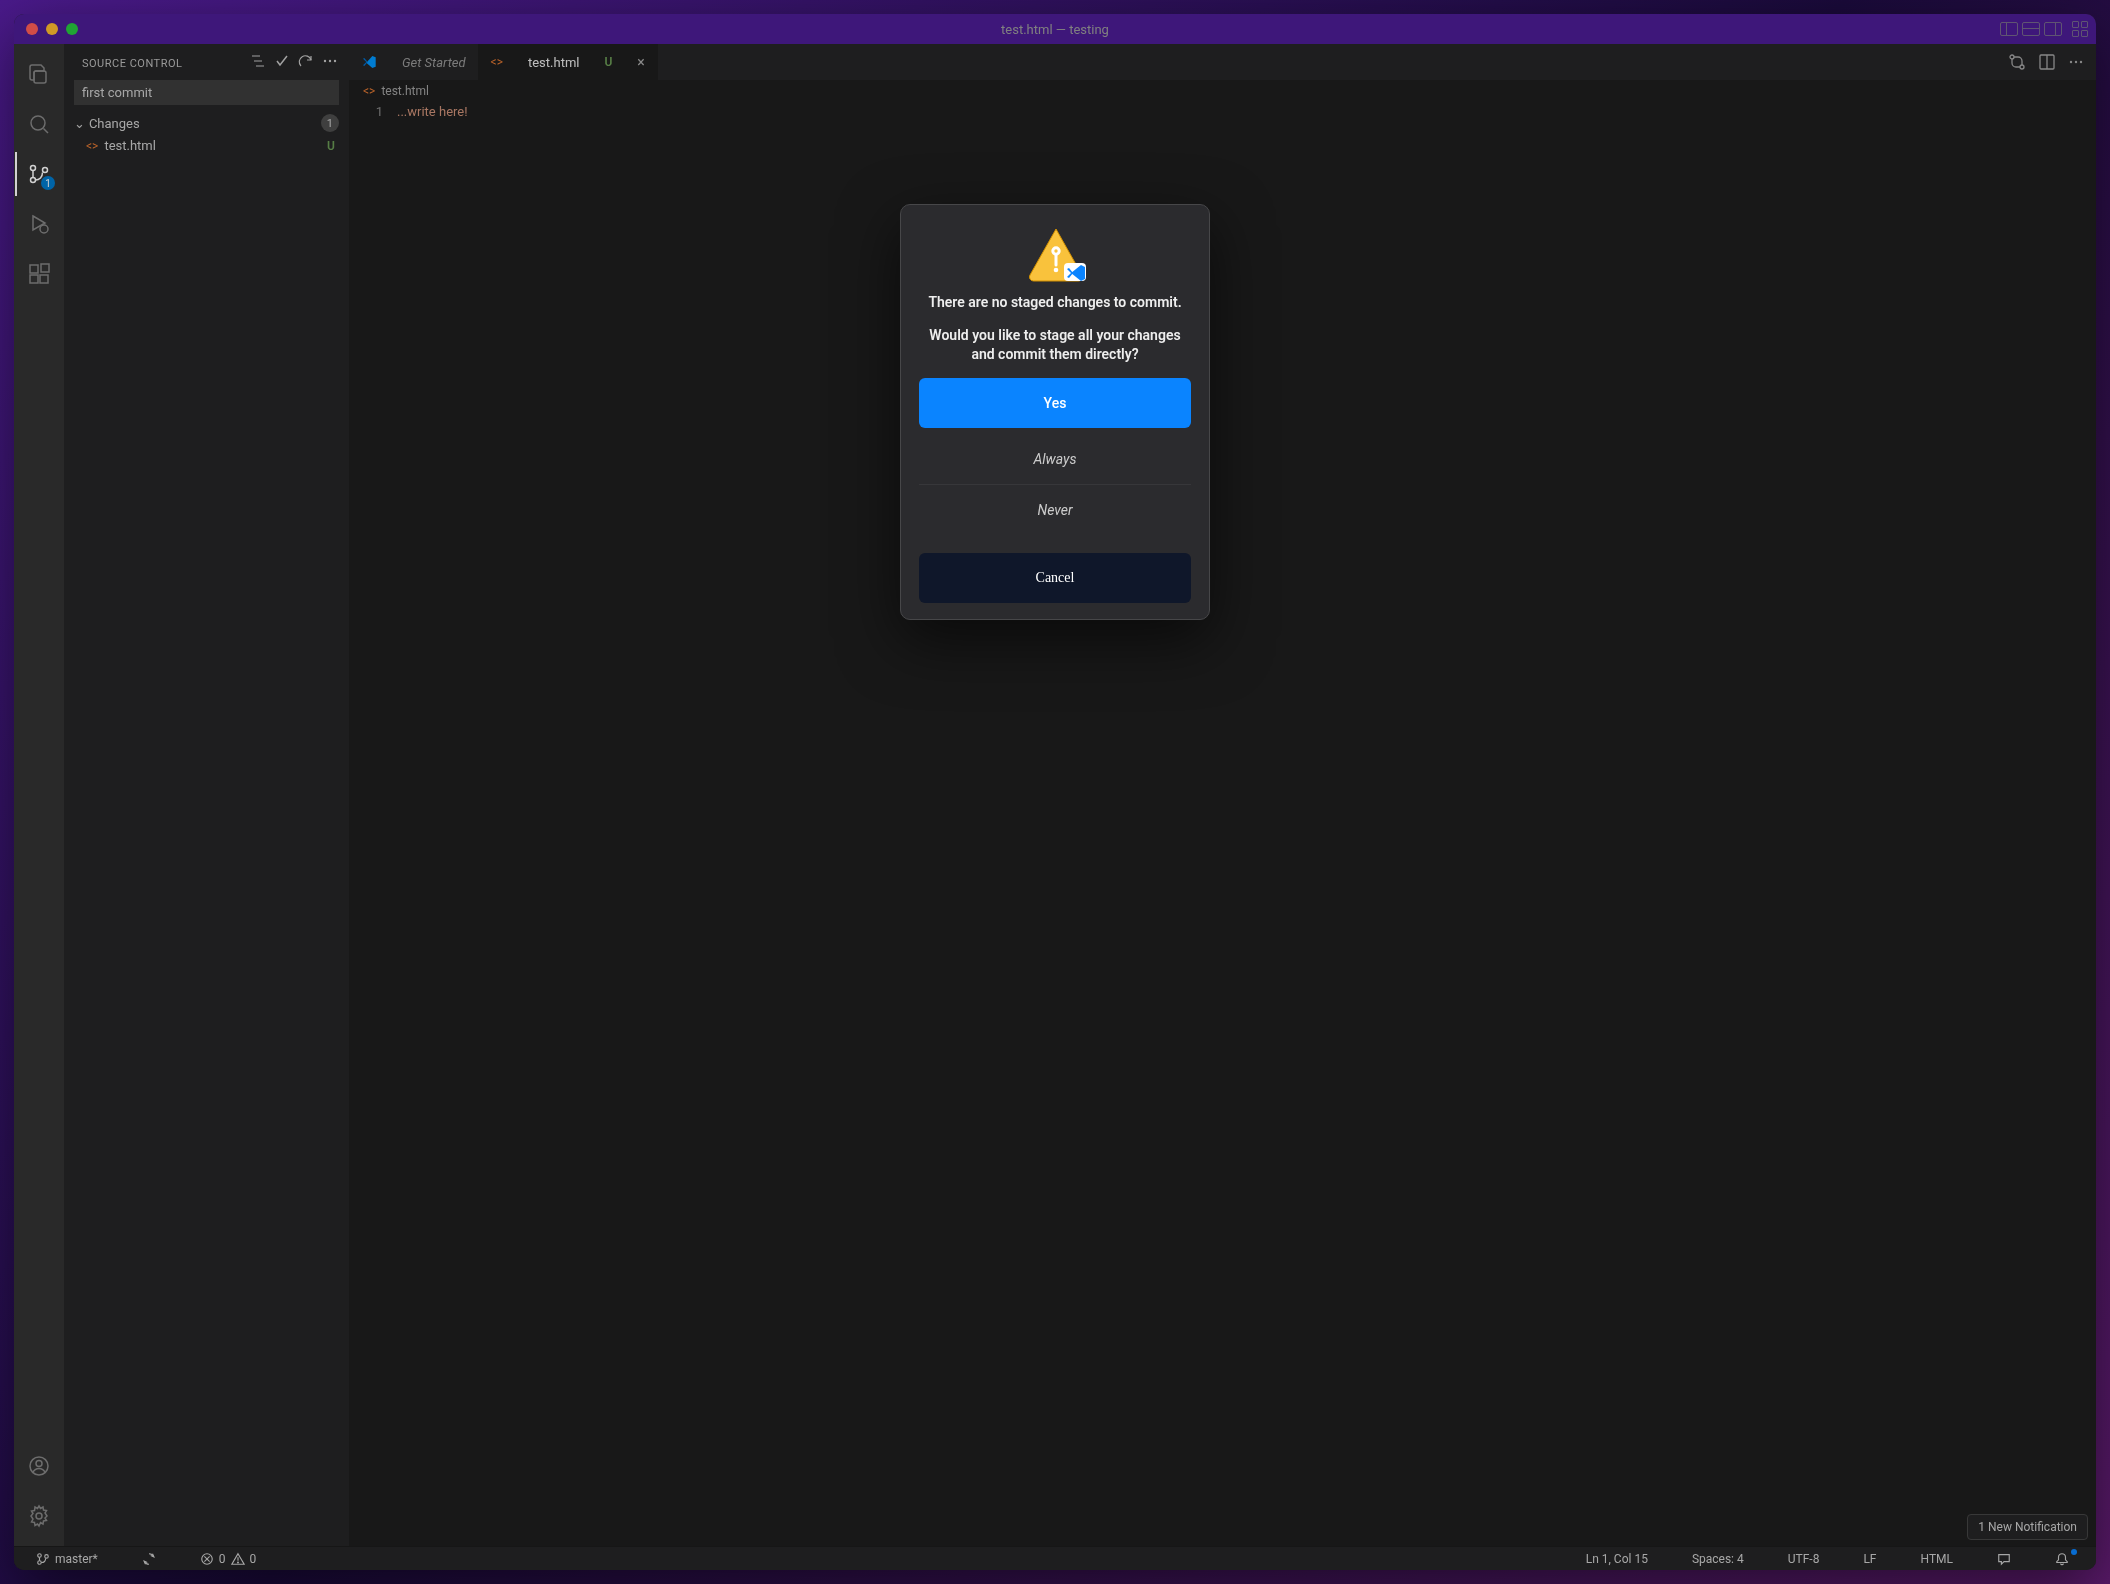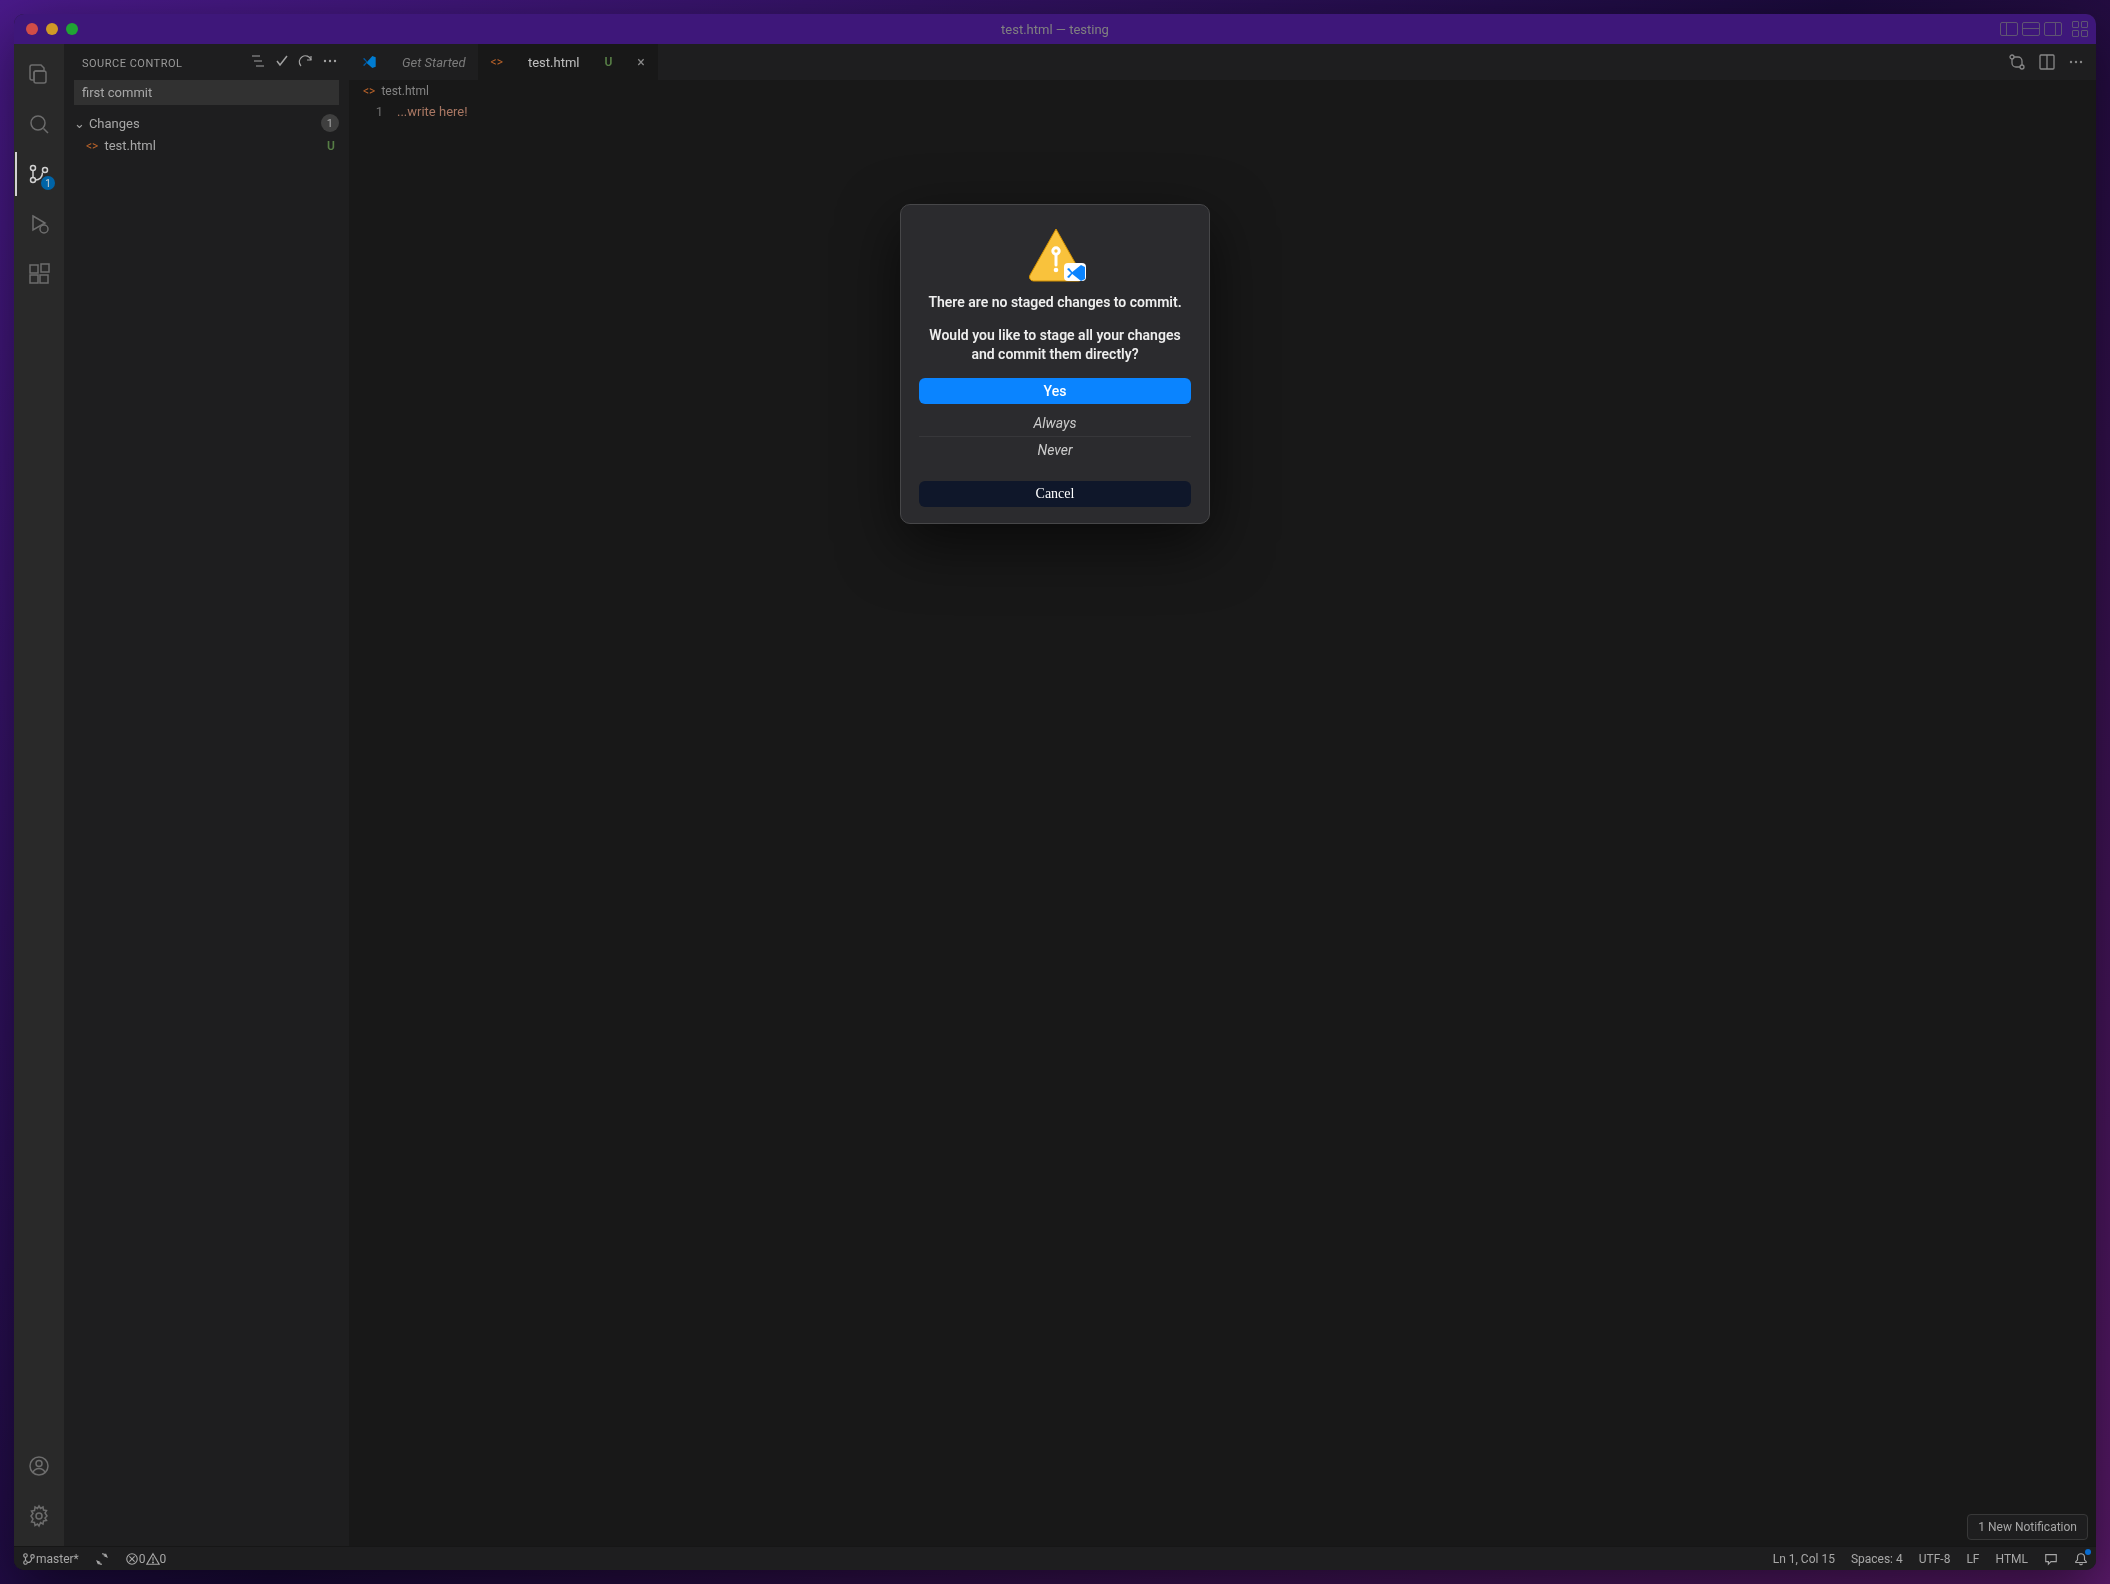--- a/index.html
+++ b/index.html
@@ -57,32 +57,32 @@
   .tabs-right .ticon { cursor:pointer; opacity:.8; }
 
   .breadcrumb { padding:4px 14px; font-size:12px; color:#a0a0a0; display:flex; align-items:center; gap:6px; }
   .breadcrumb .file-type { color:#e37933; }
 
   .editor-body { flex:1; display:flex; font-family: Menlo, Monaco, Consolas, monospace; font-size:13px; color:#ccc; position:relative; }
   .gutter { width:48px; text-align:right; padding:2px 14px 0 0; color:#858585; }
   .code { flex:1; padding-top:2px; white-space:pre; color:#ce9178; }
 
   .statusbar { height:24px; background:#252526; border-top:1px solid #1b1b1b; display:flex; align-items:center; font-size:12px; color:#cccccc; }
-  .statusbar .sb-item { padding:0 8px; display:flex; align-items:center; cursor:pointer; }
+  .statusbar .sb-item { padding:0 22px; display:flex; align-items:center; gap:5px; cursor:pointer; }
   .sb-left { display:flex; align-items:center; }
   .sb-right { margin-left:auto; display:flex; align-items:center; }
 
   .notif-toast { position:absolute; right:8px; bottom:30px; background:#252526; border:1px solid #454545; color:#ccc; font-size:12px; padding:5px 10px; border-radius:4px; cursor:pointer; }
 
   
   .modal-overlay { position:absolute; inset:0; display:flex; align-items:flex-start; justify-content:center; padding-top:190px; background:rgba(0,0,0,0.18); }
   .modal { width:310px; background:#2b2b2e; border:1px solid #474749; border-radius:10px; padding:20px 18px 16px; box-shadow:0 20px 60px rgba(0,0,0,.6); display:flex; flex-direction:column; align-items:center; }
   .modal .warn-icon { width:62px; height:56px; position:relative; margin-bottom:12px; }
   .modal .msg { color:#eee; font-size:14px; font-weight:600; text-align:center; line-height:1.35; margin-bottom:14px; }
-  .modal .btn { width:100%; text-align:center; font-size:14px; padding:5px 0; border-radius:6px; cursor:pointer; color:#fff; }
+  .modal .btn { width:100%; text-align:center; font-size:14px; padding:17px 0; border-radius:6px; cursor:pointer; color:#fff; }
   .modal .btn.primary { background:#0a84ff; font-weight:500; margin-bottom:6px; }
   .modal .btn.secondary { background:transparent; color:#ccc; border-top:1px solid rgba(255,255,255,.06); border-radius:0; }
   .modal .btn.cancel { background:#0f172a; margin-top:18px;font-family:Liberation Serif, serif; }
   .modal .sec-group .btn:first-child { border-top:none; }
 
   svg { display:block; }
 </style>
 </head>
 <body>
 

